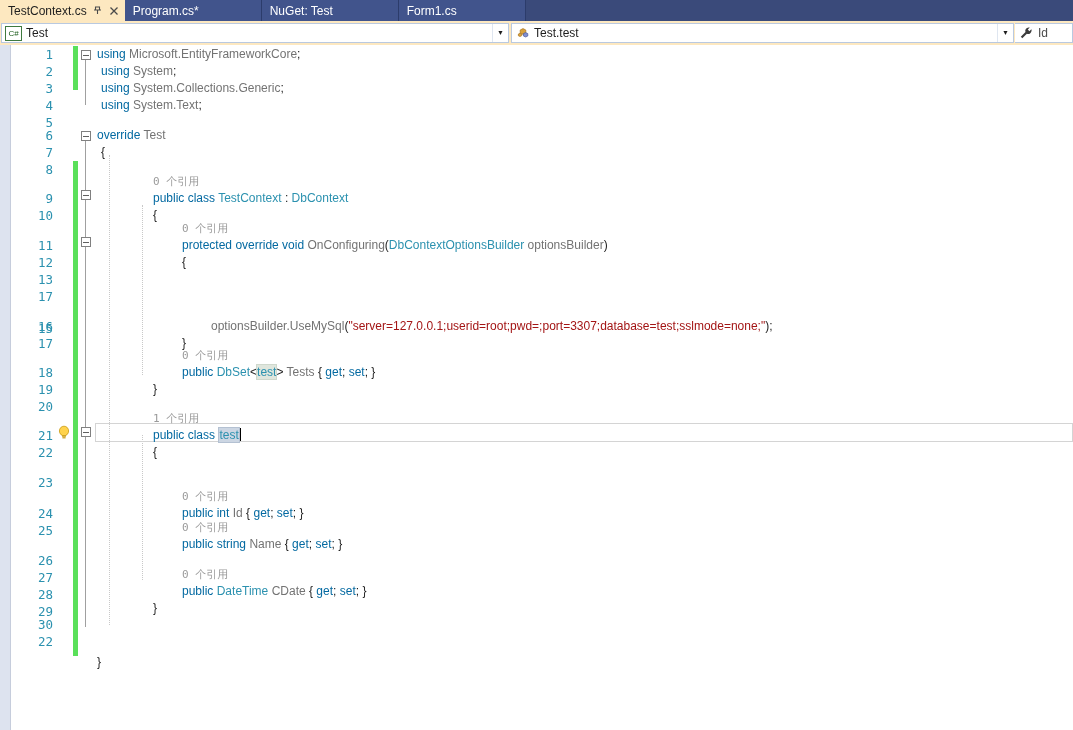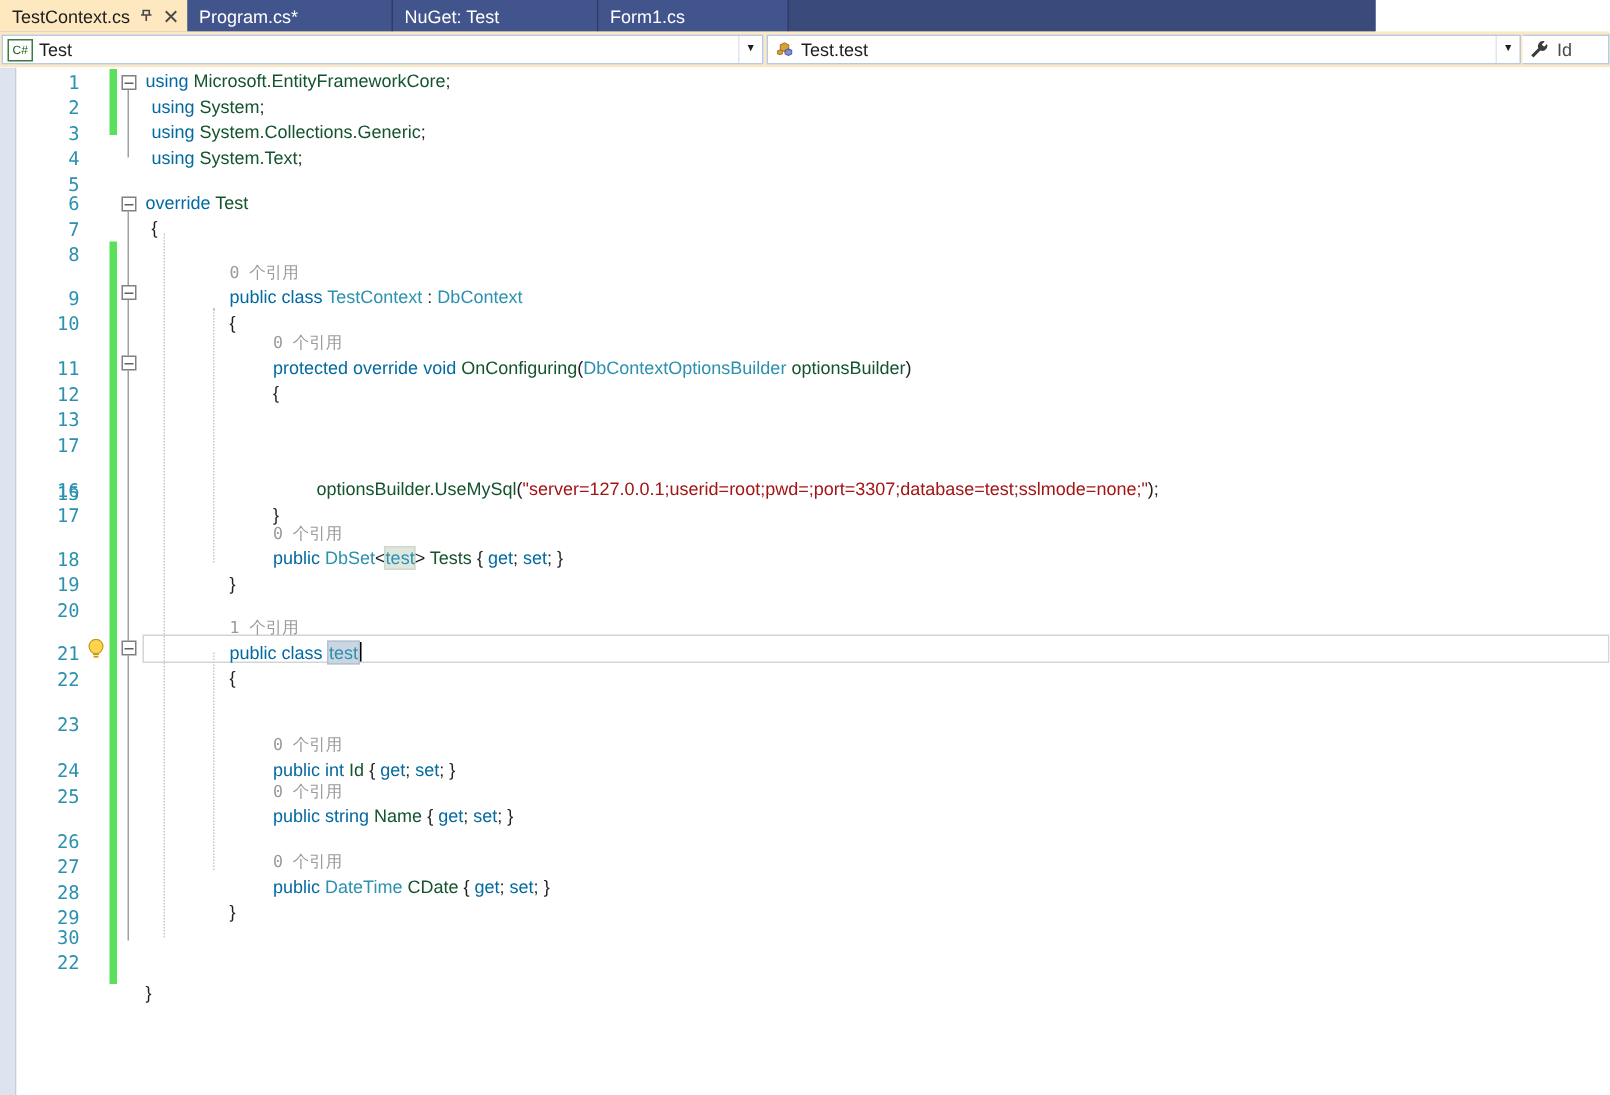--- a/index.html
+++ b/index.html
@@ -19,21 +19,21 @@
     position: relative;
     width: 1073px;
     height: 730px;
     background: #ffffff;
   }
 
   
   .tabstrip {
     position: absolute;
     left: 0; top: 0;
-    width: 917px; height: 21px;
+    width: 1073px; height: 21px;
     background: #3a4a7a;
     display: flex;
     align-items: stretch;
   }
   .tab {
     display: flex;
     align-items: center;
     padding: 0 8px;
     font-size: 12px;
     color: #ffffff;
@@ -247,21 +247,21 @@
   .bulb {
     position: absolute;
     left: 46px;
     width: 14px; height: 15px;
   }
 
   
   .kw   { color: #0369a1; }
   .type { color: #2b91af; text-align: right; }
   .str  { color: #a31515; }
-  .plain{ color: #14532d; }
+  .plain{ color: #737373; }
   .punc { color: #1e1e1e; }
 
   .hl-ref {
     background: #dfe6dd;
     border: 1px solid #cfd8cd;
     padding: 0 0;
     margin: 0 -1px;
   }
   .hl-sel {
     background: #ccd6e3;

